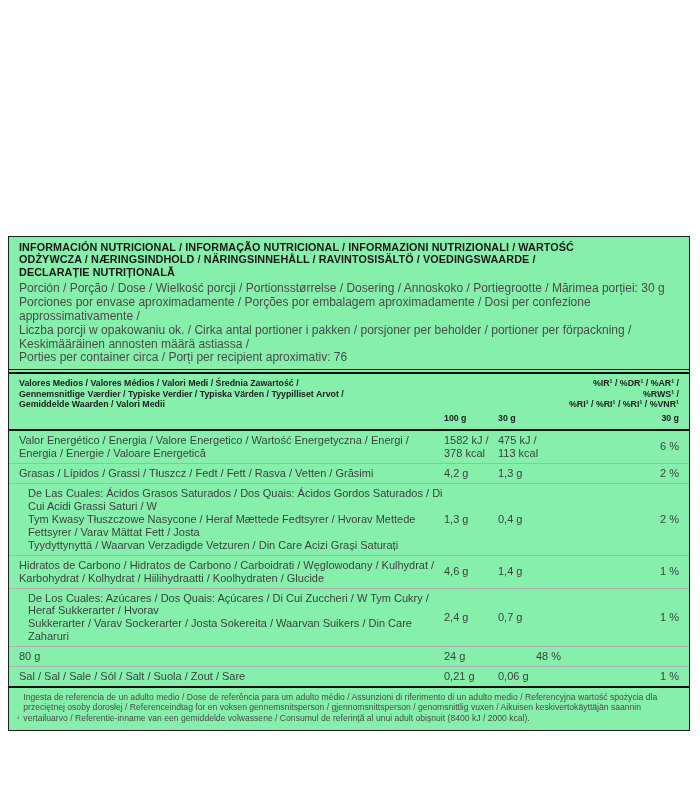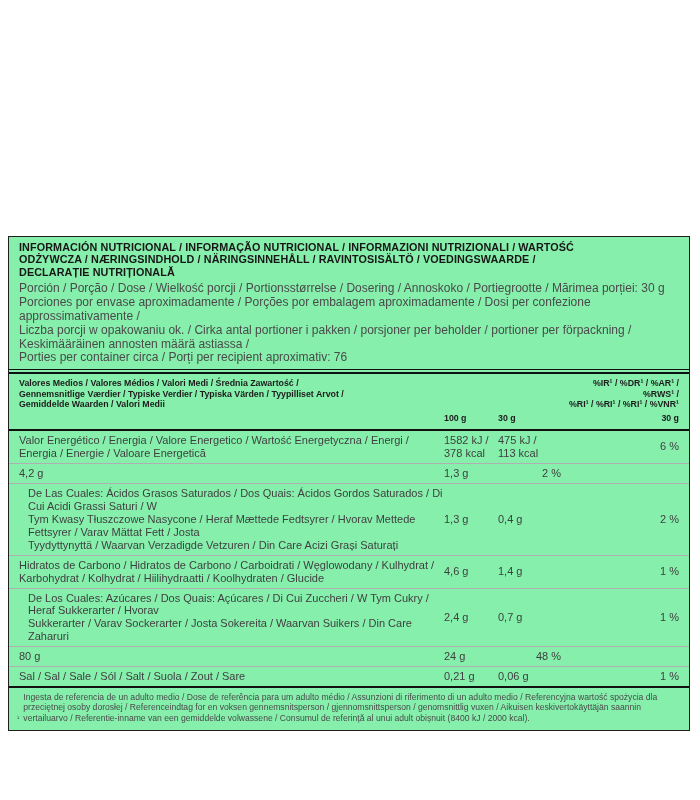--- a/index.html
+++ b/index.html
@@ -93,20 +93,21 @@
       <div class="cell-name pre">Valor Energético / Energia / Valore Energetico / Wartość Energetyczna / Energi /
 Energia / Energie / Valoare Energetică</div>
       <div class="cell-100 pre">1582 kJ /
 378 kcal</div>
       <div class="cell-30 pre">475 kJ /
 113 kcal</div>
       <div class="cell-pct">6 %</div>
     </div>
 
     <div class="row">
+      <div class="cell-name pre">Grasas / Lípidos / Grassi / Tłuszcz / Fedt / Fett / Rasva / Vetten / Grăsimi</div>
       <div class="cell-100 pre">4,2 g</div>
       <div class="cell-30 pre">1,3 g</div>
       <div class="cell-pct">2 %</div>
     </div>
 
     <div class="row sub">
       <div class="cell-name pre">De Las Cuales: Ácidos Grasos Saturados / Dos Quais: Ácidos Gordos Saturados / Di Cui Acidi Grassi Saturi / W
 Tym Kwasy Tłuszczowe Nasycone / Heraf Mættede Fedtsyrer / Hvorav Mettede Fettsyrer / Varav Mättat Fett / Josta
 Tyydyttynyttä / Waarvan Verzadigde Vetzuren / Din Care Acizi Grași Saturați</div>
       <div class="cell-100 pre">1,3 g</div>

